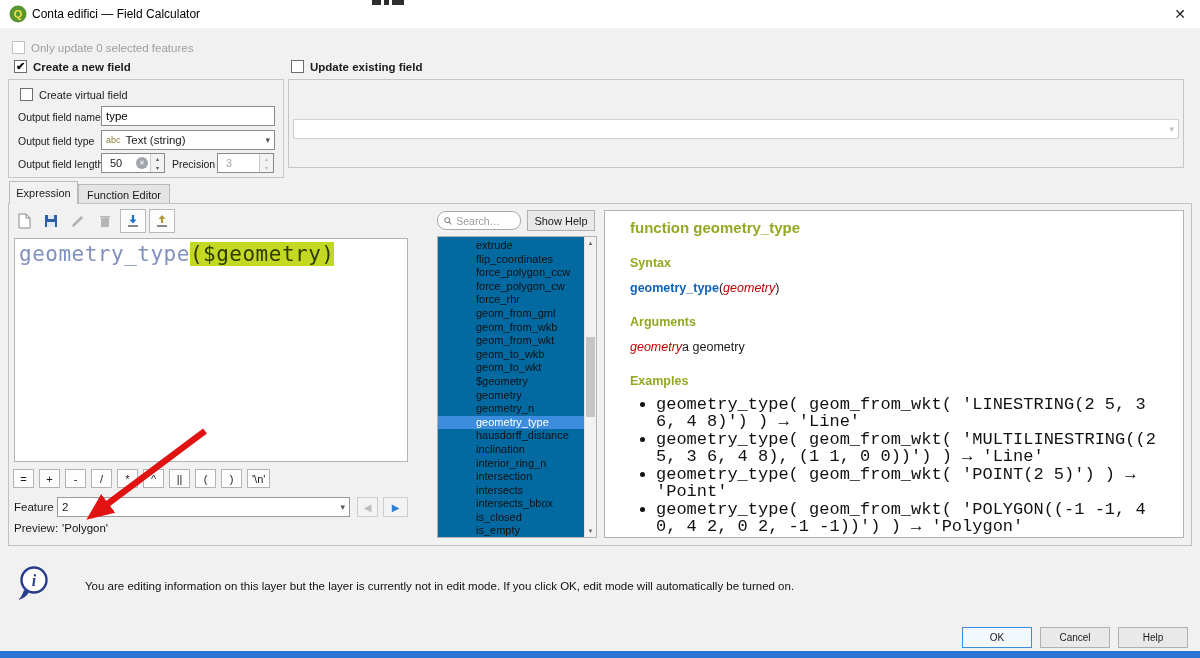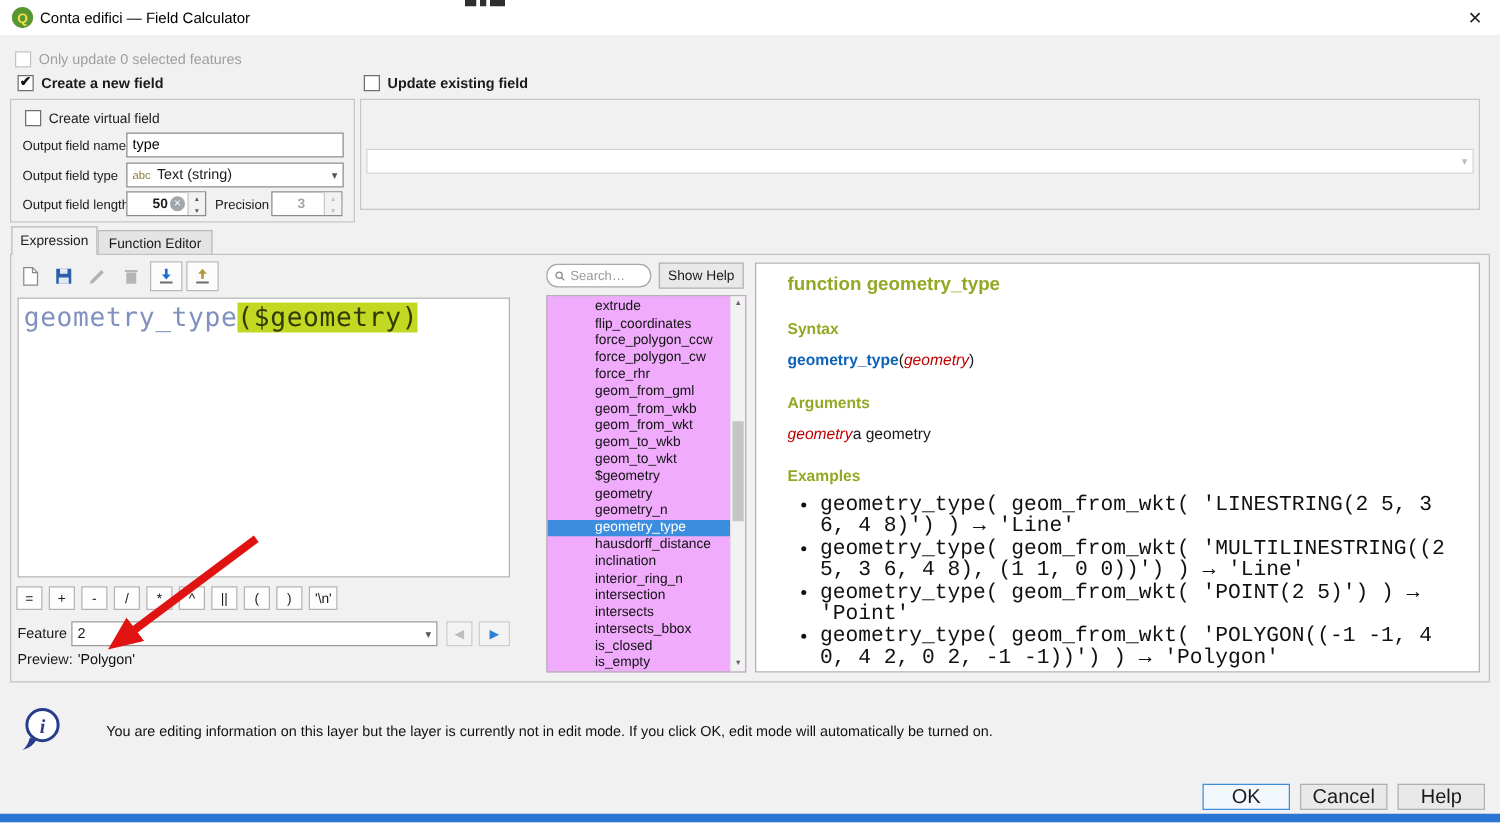--- a/index.html
+++ b/index.html
@@ -34,21 +34,21 @@
   #lbl-oname{left:18px;top:111px;}
   #lbl-otype{left:18px;top:135px;}
   #lbl-olen{left:18px;top:158px;}
   #lbl-prec{left:172px;top:158px;}
   #inp-oname{left:101px;top:106px;width:174px;height:20px;border:1px solid #8a8a8a;background:#fff;font-size:11.5px;font-family:"Liberation Sans",sans-serif;padding:0 4px;}
   .combo{border:1px solid #8a8a8a;background:#fff;display:flex;align-items:center;padding:0 4px;font-size:11.5px;}
   .combo .chev{margin-left:auto;font-size:9px;color:#555;}
   #sel-otype{left:101px;top:130px;width:174px;height:20px;}
   #sel-otype .abc{font-size:9px;color:#8a7c3a;margin-right:5px;}
   .spin{border:1px solid #8a8a8a;background:#fff;display:flex;align-items:stretch;font-size:11px;}
-  .spin .val{flex:1;display:flex;align-items:center;padding-left:20px;font-weight:bold;}
+  .spin .val{flex:1;display:flex;align-items:center;padding-left:8px;}
   .spin .clear{width:12px;height:12px;border-radius:50%;background:#a0a6ac;color:#fff;font-size:7px;display:flex;align-items:center;justify-content:center;align-self:center;margin-right:2px;}
   .spin .arrows{width:14px;border-left:1px solid #c9c9c9;background:#f2f2f2;display:flex;flex-direction:column;}
   .spin .arrows span{flex:1;display:flex;align-items:center;justify-content:center;font-size:6px;color:#555;}
   #spin-len{left:101px;top:153px;width:64px;height:20px;}
   #spin-prec{left:217px;top:153px;width:57px;height:20px;}
   #spin-prec .val{color:#a8a8a8;}
   #spin-prec .arrows span{color:#bdbdbd;}
   #sel-existing{left:293px;top:119px;width:886px;height:20px;border-color:#d2d2d2;}
   #sel-existing .chev{color:#bdbdbd;}
 
@@ -82,21 +82,21 @@
   #preview .pv{margin-left:4px;color:#111;}
   #arrow{left:78px;top:424px;width:140px;height:102px;z-index:6;pointer-events:none;}
 
   
   #search{left:437px;top:211px;width:84px;height:19px;border:1px solid #a8a8a8;border-radius:9px;background:#fff;display:flex;align-items:center;padding:0 6px;gap:4px;}
   #search input{border:none;outline:none;width:100%;font-size:10.5px;font-family:"Liberation Sans",sans-serif;color:#444;background:transparent;}
   #search input::placeholder{color:#9a9a9a;}
   #show-help{left:527px;top:210px;width:68px;height:21px;border:1px solid #b0b0b0;background:#e9e9e9;font-size:11px;}
 
   
-  #fn-list{left:437px;top:236px;width:160px;height:302px;background:#f0abfc;border:1px solid #b3b3b3;display:flex;}
+  #fn-list{left:437px;top:236px;width:160px;height:302px;background:#0369a1;border:1px solid #b3b3b3;display:flex;}
   #fn-items{flex:1;overflow:hidden;padding-top:2px;}
   .fn-item{height:13.6px;line-height:13.6px;font-size:11px;padding-left:38px;white-space:nowrap;color:#111;}
   .fn-item.selected{background:#3c8ddd;color:#fff;}
   #fn-scroll{width:12px;background:#f2f2f2;border-left:1px solid #e2e2e2;position:relative;}
   .sc-arrow{height:12px;display:flex;align-items:center;justify-content:center;font-size:6px;color:#666;}
   #sc-down{position:absolute;bottom:0;left:0;right:0;}
   #sc-thumb{position:absolute;left:1px;right:1px;top:100px;height:80px;background:#c5c5c5;}
 
   
   #help{left:604px;top:210px;width:580px;height:328px;background:#fff;border:1px solid #b3b3b3;padding:8px 25px;overflow:hidden;}
@@ -107,21 +107,21 @@
   .syn-fn{color:#0f62ba;font-weight:bold;}
   .syn-arg{color:#c00000;font-style:italic;}
   #arg-line{margin-top:11px;font-size:12.5px;}
   #arg-line .desc{}
   #examples{margin-top:9px;padding-left:26px;}
   #examples li{font-family:Liberation Mono, monospace;font-size:17px;line-height:16.5px;margin-bottom:2px;color:#111;}
 
   
   #info-icon{left:15px;top:565px;width:36px;height:38px;}
   #footer-msg{left:85px;top:580px;font-size:11.5px;color:#111;}
-  .dlg-btn{width:70px;height:21px;font-size:16px;border:1px solid #b0b0b0;background:#e9e9e9;}
+  .dlg-btn{width:70px;height:21px;font-size:10px;border:1px solid #b0b0b0;background:#e9e9e9;}
   #btn-ok{left:962px;top:627px;background:#f2f8fe;border:1px solid #3c8ddd;}
   #btn-cancel{left:1040px;top:627px;}
   #btn-help{left:1118px;top:627px;}
   #taskbar{left:0;top:651px;width:1200px;height:7px;background:#2a75d3;}
 </style>
 </head>
 <body>
 
 <div class="a" id="titlebar">
   <svg class="a" id="qgis-icon" viewBox="0 0 18 18">

